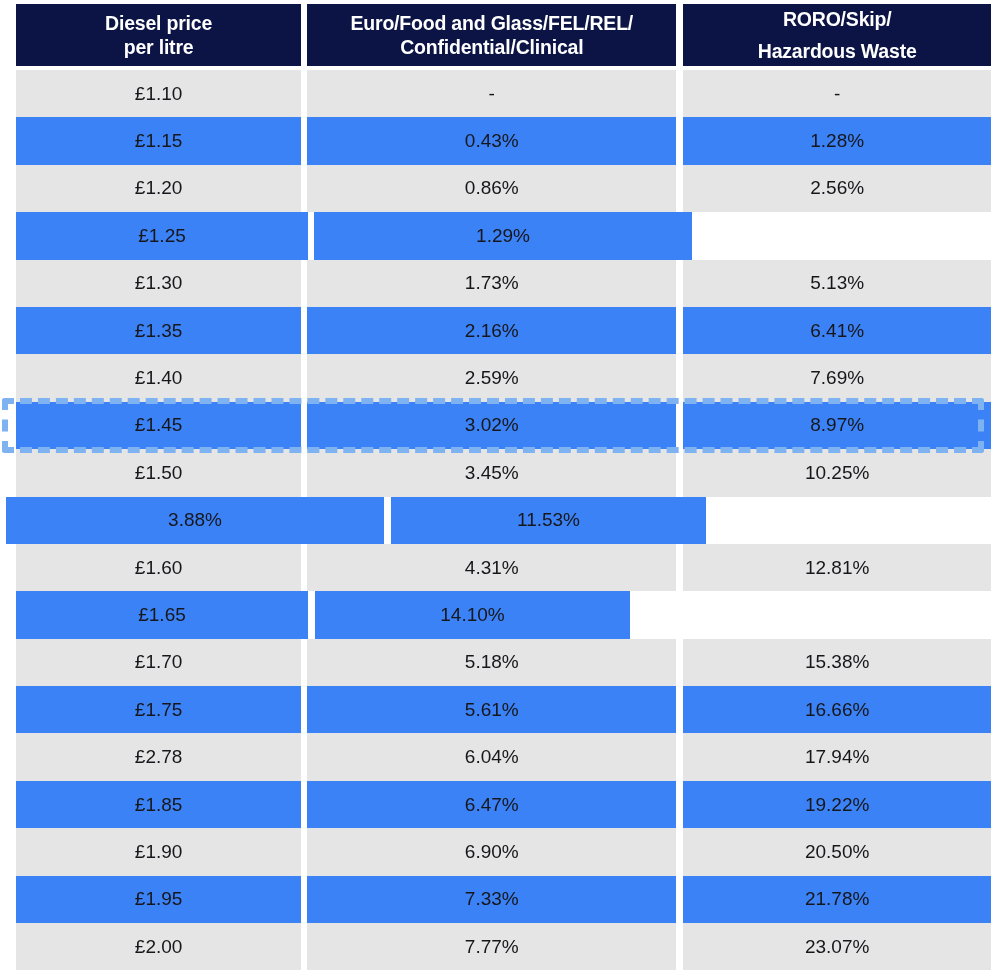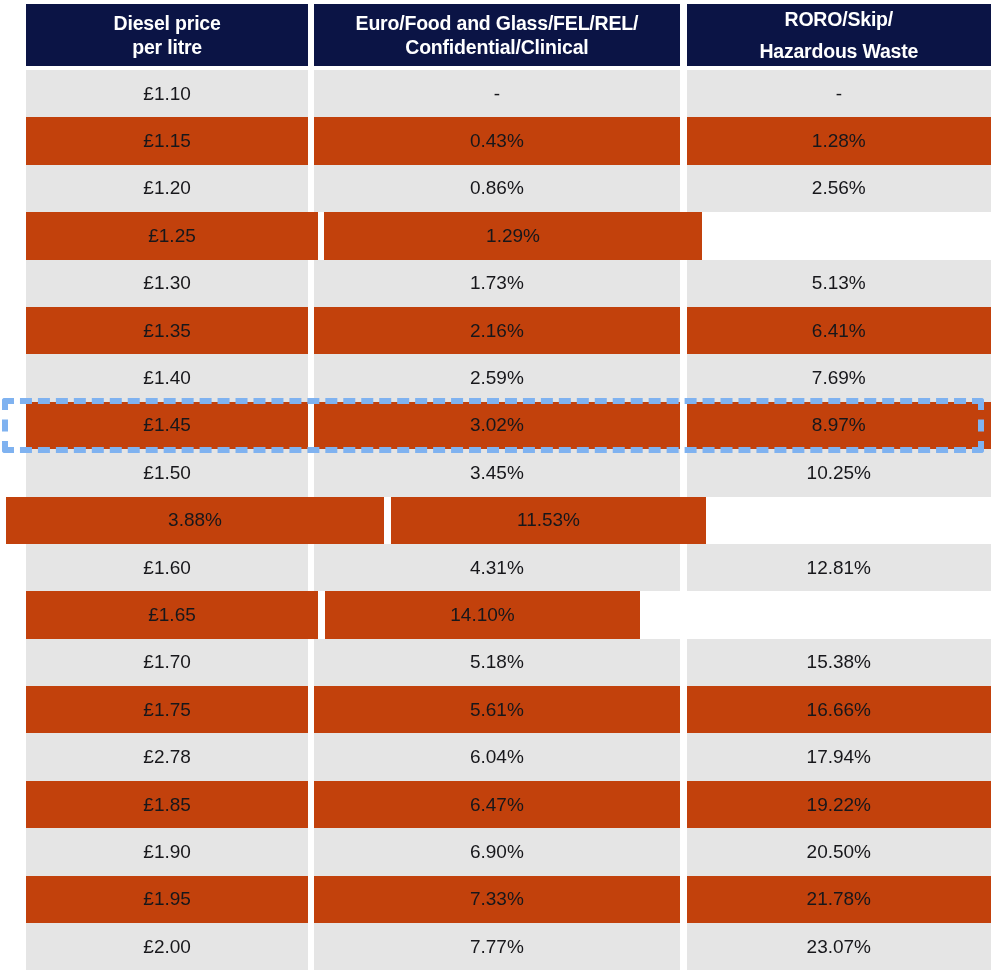--- a/index.html
+++ b/index.html
@@ -39,21 +39,21 @@
     display: flex;
     flex-direction: column;
     align-items: center;
     justify-content: center;
     text-align: center;
     box-sizing: border-box;
     letter-spacing: -0.2px;
   }
   .header-cell .hl { display: block; white-space: nowrap; }
 
-  .col-1 { width: 292px; margin-left: 26px; }
+  .col-1 { width: 292px; margin-left: 16px; }
   .col-2 { width: 378px; margin-left: 6px; }
   .col-3 { width: 315px; margin-left: 7px; gap: 8px; }
 
   
   .body-rows {
     position: absolute;
     top: 70px;
     left: 0;
     width: 991px;
   }
@@ -63,21 +63,21 @@
   }
   .data-cell {
     display: flex;
     align-items: center;
     justify-content: center;
     font-size: 19px;
     color: #17171b;
     box-sizing: border-box;
   }
   .shade-a .data-cell { background: #e5e5e5; }
-  .shade-b .data-cell { background: #c2410c; }
+  .shade-b .data-cell { background: #3b82f6; }
 
   
 
   
   #highlight-box {
     position: absolute;
     left: 2px;
     top: 395px;
     width: 982px;
     height: 56px;

